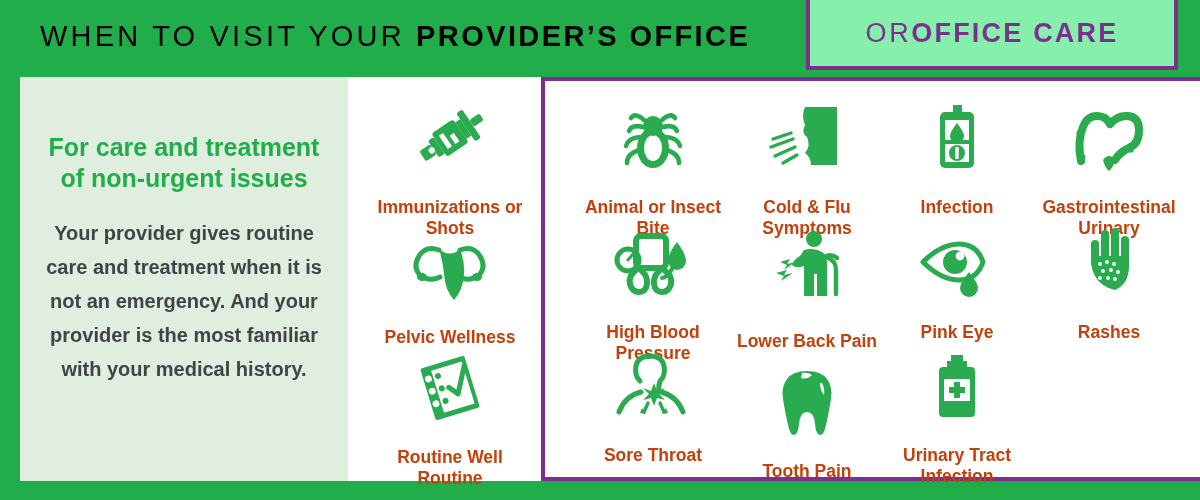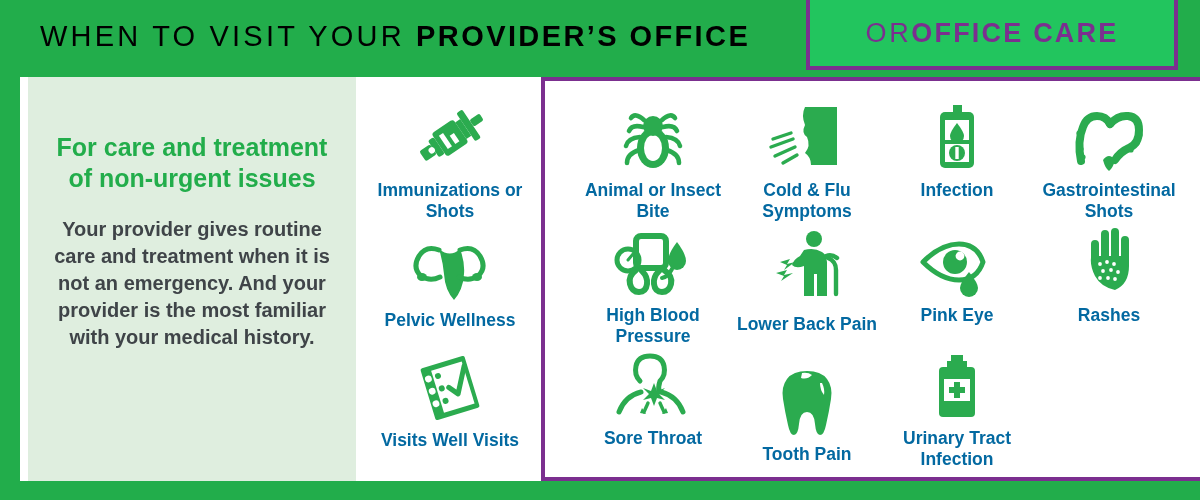--- a/index.html
+++ b/index.html
@@ -15,49 +15,49 @@
   .header{position:absolute;left:0;top:0;width:1200px;height:77px;background:#22ad4b;}
   .header-title{
     position:absolute;left:40px;top:17px;
     font-size:29px;color:#000000;letter-spacing:3.2px;
     font-weight:300;white-space:nowrap;line-height:38px;
   }
   .header-title .strong{font-weight:700;letter-spacing:2.4px;}
 
   .virtual-banner{
     position:absolute;left:806px;top:0px;width:372px;height:70px;
-    background:#22c55e;border:4px solid #7b2f8f;border-top:none;
+    background:#86efac;border:4px solid #7b2f8f;border-top:none;
     box-sizing:border-box;
   }
   .virtual-banner-text{
     position:absolute;left:0;top:0;width:100%;height:66px;
     display:flex;align-items:center;justify-content:center;
     font-size:27px;color:#7b2f8f;letter-spacing:2.6px;
     font-weight:300;white-space:nowrap;
   }
   .virtual-banner-text .strong{font-weight:700;letter-spacing:2.2px;}
 
   
   .body-area{
     position:absolute;left:20px;top:77px;width:1160px;height:404px;
     background:#ffffff;
   }
 
   
   .info-panel{
-    position:absolute;left:8px;top:0px;width:328px;height:404px;
+    position:absolute;left:0px;top:0px;width:328px;height:404px;
     background:#dfeedf;box-sizing:border-box;padding:0 22px;
   }
   .info-head{
     margin-top:55px;text-align:center;color:#22ad4b;
     font-size:25px;font-weight:700;line-height:31px;
   }
   .info-body{
     margin-top:22px;text-align:center;color:#3f4448;
-    font-size:20px;font-weight:700;line-height:27px;
+    font-size:20px;font-weight:700;line-height:34px;
   }
 
   
   .office-col{
     position:absolute;left:340px;top:0px;width:180px;height:404px;
   }
 
   
   .virtual-box{
     position:absolute;left:521px;top:0px;width:690px;height:404px;
@@ -66,21 +66,21 @@
 
   
   .tile{
     position:absolute;width:160px;
     display:flex;flex-direction:column;align-items:center;
   }
   .icon-wrap{
     height:78px;display:flex;align-items:flex-end;justify-content:center;
   }
   .tile-label{
-    margin-top:7px;text-align:center;color:#0369a1;
+    margin-top:24px;text-align:center;color:#c2410c;
     font-size:17.5px;font-weight:700;line-height:21px;
   }
   svg{display:block;}
   .g{fill:#2bab4f;}
   .gs{stroke:#2bab4f;fill:none;}
 </style>
 </head>
 <body>
 
 <div id="root">
@@ -148,21 +148,21 @@
               <circle cx="17" cy="20" r="3.4" fill="#ffffff"></circle>
               <circle cx="17" cy="33" r="3.4" fill="#ffffff"></circle>
               <circle cx="17" cy="46" r="3.4" fill="#ffffff"></circle>
               <circle class="g" cx="27" cy="20" r="3"></circle>
               <circle class="g" cx="27" cy="33" r="3"></circle>
               <circle class="g" cx="27" cy="46" r="3"></circle>
               <path class="gs" stroke-width="5" stroke-linecap="round" stroke-linejoin="round" d="M34 34 l7 9 l14 -25"></path>
             </g>
           </svg>
         </div>
-        <div class="tile-label">Visits Well Visits</div>
+        <div class="tile-label">Routine Well Routine</div>
       </div>
 
     </div>
 
     <div class="virtual-box">
 
       <div class="tile" style="left:28px;top:14px;">
         <div class="icon-wrap">
           <svg width="74" height="70" viewBox="0 0 74 70">
             <ellipse class="g" cx="37" cy="45" rx="16" ry="20"></ellipse>
@@ -222,21 +222,21 @@
                 <circle cx="11" cy="38" r="2.6"></circle>
               <circle cx="12" cy="46" r="2.6"></circle>
                 <circle cx="14" cy="54" r="2.6"></circle>
               <circle cx="70" cy="24" r="2.6"></circle>
                 <circle cx="71" cy="32" r="2.6"></circle>
               <circle cx="68" cy="40" r="2.6"></circle>
                 <circle cx="62" cy="47" r="2.6"></circle>
             </g>
           </svg>
         </div>
-        <div class="tile-label">Gastrointestinal Shots</div>
+        <div class="tile-label">Gastrointestinal Urinary</div>
       </div>
 
       <div class="tile" style="left:28px;top:139px;">
         <div class="icon-wrap">
           <svg width="78" height="66" viewBox="0 0 78 66">
             <rect class="gs" stroke-width="6" x="22" y="4" width="30" height="32" rx="5"></rect>
             <circle class="gs" stroke-width="5" cx="14" cy="28" r="11"></circle>
             <path class="gs" stroke-width="3" stroke-linecap="round" d="M14 28 l5 -6"></path>
             <path class="gs" stroke-width="6" stroke-linecap="round" d="M22 38 q-8 6 -6 14 q2 8 9 8 q7 0 8 -8 q1 -7 -5 -13"></path>
             <path class="gs" stroke-width="6" stroke-linecap="round" d="M50 38 q9 6 7 14 q-2 8 -9 8 q-7 0 -8 -8 q-1 -7 5 -13"></path>

